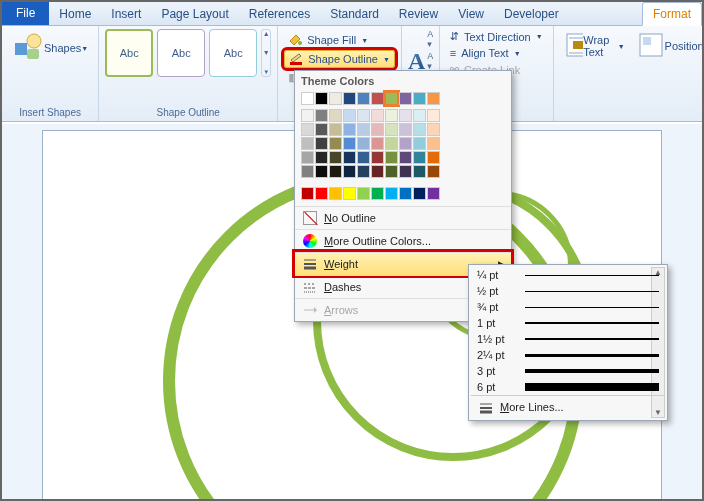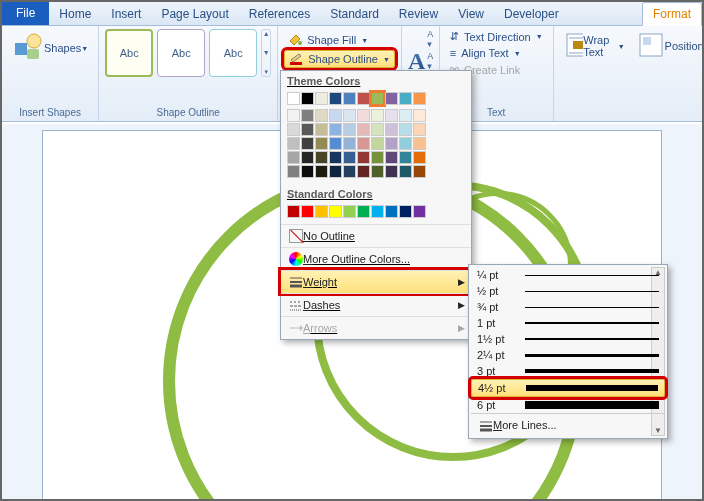--- a/index.html
+++ b/index.html
@@ -16,29 +16,29 @@
   .bigbtn { display: flex; align-items: center; font-size: 11px; color: #2a4f85; padding: 2px 4px; border-radius: 3px; justify-content: flex-end; }
   .bigbtn svg { margin-bottom: 2px; }
   .abc { width: 48px; height: 48px; border: 1px solid #b8c6d6; border-radius: 4px; background: #fff; display: flex; align-items: center; justify-content: center; font-size: 11px; color: #3f5f88; }
   .abc.sel { border: 2px solid #f0c23c; background: #fffef2; }
   .vstack { display: flex; flex-direction: column; gap: 2px; }
   .rbtn { display: flex; align-items: center; gap: 5px; font-size: 11px; color: #2a4f85; padding: 1px 4px; border-radius: 3px; white-space: nowrap; }
   .rbtn.hl { background: linear-gradient(#fff2b5,#ffe07a); border: 1px solid #e0b030; }
   .redbox { outline: 3px solid #d40000; }
   .doc { position: absolute; top: 122px; left: 0; right: 0; bottom: 0; background: #eef4fb; display: flex; justify-content: center; padding: 6px; }
   .page { width: 620px; height: 370px; background: #fff; border: 1px solid #9cb0c8; position: relative; overflow: hidden; }
-  .dropdown { position: absolute; left: 278px; top: 68px; width: 192px; background: #f7f7f7; border: 1px solid #9aa7b7; box-shadow: 3px 3px 6px rgba(0,0,0,0.3); font-size: 11px; z-index: 20; text-decoration: underline; }
+  .dropdown { position: absolute; left: 292px; top: 68px; width: 218px; background: #f7f7f7; border: 1px solid #9aa7b7; box-shadow: 3px 3px 6px rgba(0,0,0,0.3); font-size: 11px; z-index: 20; }
   .dd-section { font-weight: bold; color: #5a5a5a; padding: 4px 6px 2px; font-size: 11px; }
   .swatches { display: flex; flex-wrap: wrap; gap: 1px; padding: 3px 6px 6px; }
   .swatches .row1 { display:flex; gap:1px; width:100%; margin-bottom:3px;}
   .swatches .col { display: flex; flex-direction: column; gap: 1px; }
   .sw { width: 13px; height: 13px; border: 1px solid #ccc; }
   .sw.sel { outline: 2px solid #ed7d31; border-color: #ed7d31; }
   .stdrow { display: flex; gap: 1px; padding: 3px 6px 6px; }
-  .dd-item { display: flex; align-items: center; padding: 4px 8px; color: #222; border-top: 1px solid #e0e0e0; position: relative; }
+  .dd-item { display: flex; align-items: center; gap: 7px; padding: 4px 8px; color: #222; border-top: 1px solid #e0e0e0; position: relative; }
   .dd-item .u { text-decoration: underline; }
   .dd-item.hl { background: linear-gradient(#fff2b5,#ffe07a); }
   .dd-item .arrow { position: absolute; right: 6px; font-size: 9px; }
   .submenu { position: absolute; left: 466px; top: 262px; width: 200px; background: #f7f7f7; border: 1px solid #9aa7b7; box-shadow: 3px 3px 6px rgba(0,0,0,0.3); font-size: 11px; z-index: 25; padding: 2px 2px; }
   .wrow { display: flex; align-items: center; padding: 2px 6px; gap: 8px; position: relative; }
   .wrow.hl { background: linear-gradient(#fff2b5,#ffe07a); border:1px solid #e0b030; border-radius:2px; }
   .wlabel { width: 40px; text-align: left; color: #222; }
   .wline { flex: 1; height: 1px; background: #000; }
   .sb { position: absolute; right: 2px; top: 2px; bottom: 2px; width: 14px; background: #eee; border: 1px solid #ccc; display: flex; flex-direction: column; justify-content: space-between; align-items: center; font-size: 8px; color: #666; }
   .circ { position: absolute; border-radius: 50%; border-style: solid; border-color: #8fbc42; }
@@ -262,21 +262,20 @@
           </div>
           <div class="col">
             <div class="sw" style="background: rgb(253, 234, 218);"></div>
             <div class="sw" style="background: rgb(251, 213, 181);"></div>
             <div class="sw" style="background: rgb(250, 192, 143);"></div>
             <div class="sw" style="background: rgb(227, 108, 9);"></div>
             <div class="sw" style="background: rgb(151, 72, 6);"></div>
           </div>
         </div>
       </div>
-    <div class="dd-section">Standard Colors</div>
     <div class="stdrow" id="std-row">
         <div class="sw" style="background: rgb(192, 0, 0);"></div>
         <div class="sw" style="background: rgb(255, 0, 0);"></div>
         <div class="sw" style="background: rgb(255, 192, 0);"></div>
         <div class="sw" style="background: rgb(255, 255, 0);"></div>
         <div class="sw" style="background: rgb(146, 208, 80);"></div>
         <div class="sw" style="background: rgb(0, 176, 80);"></div>
         <div class="sw" style="background: rgb(0, 176, 240);"></div>
         <div class="sw" style="background: rgb(0, 112, 192);"></div>
         <div class="sw" style="background: rgb(0, 32, 96);"></div>
@@ -346,24 +345,20 @@
         <div class="wline" style="height: 2px;"></div>
       </div>
       <div class="wrow">
         <div class="wlabel">2¼ pt</div>
         <div class="wline" style="height: 3px;"></div>
       </div>
       <div class="wrow">
         <div class="wlabel">3 pt</div>
         <div class="wline" style="height: 4px;"></div>
       </div>
-      <div class="wrow hl redbox">
-        <div class="wlabel">4½ pt</div>
-        <div class="wline" style="height: 6px;"></div>
-      </div>
       <div class="wrow">
         <div class="wlabel">6 pt</div>
         <div class="wline" style="height: 8px;"></div>
       </div>
       <div class="dd-item" style="border-top: 1px solid rgb(204, 204, 204);">
         <svg class="dd-icon" width="14" height="14">
           <line x1="1" y1="4" x2="13" y2="4" stroke="#555"></line>
           <line x1="1" y1="8" x2="13" y2="8" stroke="#555" stroke-width="2"></line>
           <line x1="1" y1="12" x2="13" y2="12" stroke="#555" stroke-width="3"></line>
         </svg>

